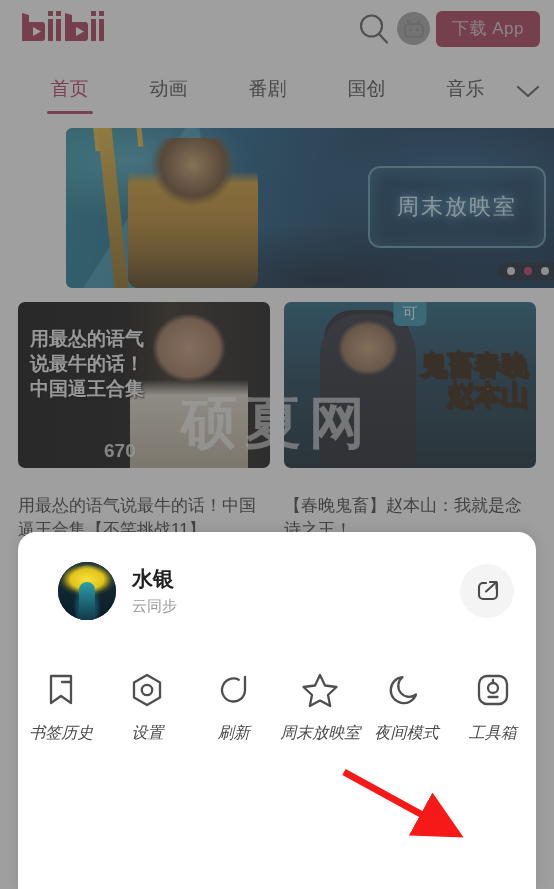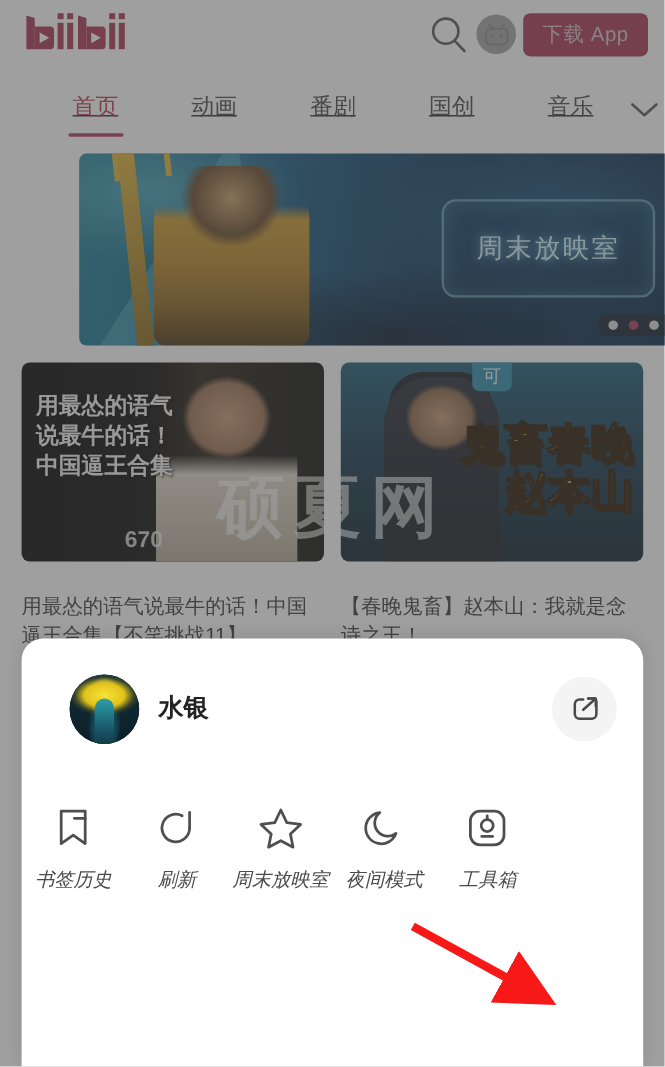--- a/index.html
+++ b/index.html
@@ -56,24 +56,23 @@
     font-family: "Liberation Sans", sans-serif;
   }
 
   
   .navbar {
     position: absolute; left: 0; top: 57px; width: 554px; height: 69px;
     display: flex; align-items: center;
   }
   .tabs {
     display: flex; align-items: flex-end;
-    padding-left: 30px;
+    padding-left: 20px;
     flex: 1;
     gap: 0;
-    text-decoration: underline;
   }
   .tab {
     font-size: 19px; color: #4a4a4a;
     position: relative;
     width: 99px; text-align: center;
     padding-bottom: 14px;
     padding-top: 8px;
   }
   .tab.active { color: #b53b5e; }
   .tab.active::after {
@@ -193,21 +192,21 @@
       radial-gradient(ellipse 42% 24% at 50% 22%, #c89a74 0%, #8d6a4c 62%, transparent 75%),
       linear-gradient(180deg,#2a2f3a 0%,#22262f 40%,#191d25 100%);
     border-radius: 40px 40px 4px 4px;
   }
   .thumb-b .hat{
     position:absolute; left:40px; top:8px; width:86px; height:34px;
     background:#1d2129; border-radius: 38px 38px 8px 8px;
   }
   .thumb-b .bigtxt{
     position:absolute; right:8px; top:48px; text-align:right;
-    color:#f2c53a; font-size:36px; font-weight:800; line-height:1.12;
+    color:#f2c53a; font-size:27px; font-weight:800; line-height:1.12;
     -webkit-text-stroke: 1.5px #2a1a06;
     text-shadow: 2px 2px 0 #2a1a06;
     font-family:Liberation Serif, serif;
   }
   .badge{
     position:absolute; left:50%; transform:translateX(-50%); top:0;
     background:#2e8fae; color:#eaf6fa; font-size:15px;
     padding:2px 9px 3px; border-radius:0 0 6px 6px;
   }
   .card-title {
@@ -424,20 +423,21 @@
 
   <div class="sheet">
 
     <div class="profile">
       <div class="avatar">
         <div class="wings"></div>
         <div class="body"></div>
       </div>
       <div class="pname">
         <div class="nm">水银</div>
+        <div class="sub">云同步</div>
       </div>
       <div class="share-btn">
         <svg width="26" height="26" viewBox="0 0 26 26" aria-hidden="true">
           <path d="M16.5 4 H20.5 A2.5 2.5 0 0 1 23 6.5 V17 A4 4 0 0 1 19 21 H9 A4 4 0 0 1 5 17 V9 A4 4 0 0 1 9 5 H12" fill="none" stroke="#4a4a4a" stroke-width="2.1" stroke-linecap="round"></path>
           <line x1="12" y1="13.5" x2="22" y2="4.5" stroke="#4a4a4a" stroke-width="2.1" stroke-linecap="round"></line>
           <polyline points="16,4 22.5,4 22.5,10.5" fill="none" stroke="#4a4a4a" stroke-width="2.1" stroke-linecap="round" stroke-linejoin="round"></polyline>
         </svg>
       </div>
     </div>
 
@@ -447,20 +447,29 @@
         <span>
           <svg class="gicon" viewBox="0 0 38 38" aria-hidden="true">
             <path d="M9 5 h20 v27 l-10 -7 l-10 7 z" fill="none" stroke="#4f4f4f" stroke-width="2.3" stroke-linejoin="round"></path>
             <line x1="20" y1="11" x2="29" y2="11" stroke="#4f4f4f" stroke-width="2.3" stroke-linecap="round"></line>
           </svg>
         </span>
         <span class="glabel">书签历史</span>
       </div>
 
 
+      <div class="gitem">
+        <span>
+          <svg class="gicon" viewBox="0 0 38 38" aria-hidden="true">
+            <path d="M19 4 L32 11.5 V26.5 L19 34 L6 26.5 V11.5 Z" fill="none" stroke="#4f4f4f" stroke-width="2.3" stroke-linejoin="round"></path>
+            <circle cx="19" cy="19" r="5.2" fill="none" stroke="#4f4f4f" stroke-width="2.3"></circle>
+          </svg>
+        </span>
+        <span class="glabel">设置</span>
+      </div>
 
       <div class="gitem">
         <span>
           <svg class="gicon" viewBox="0 0 38 38" aria-hidden="true">
             <path d="M30 19 a11.5 11.5 0 1 1 -6.2 -10.2" fill="none" stroke="#4f4f4f" stroke-width="2.3" stroke-linecap="round"></path>
             <line x1="30" y1="6" x2="30" y2="19" stroke="#4f4f4f" stroke-width="2.3" stroke-linecap="round"></line>
           </svg>
         </span>
         <span class="glabel">刷新</span>
       </div>

